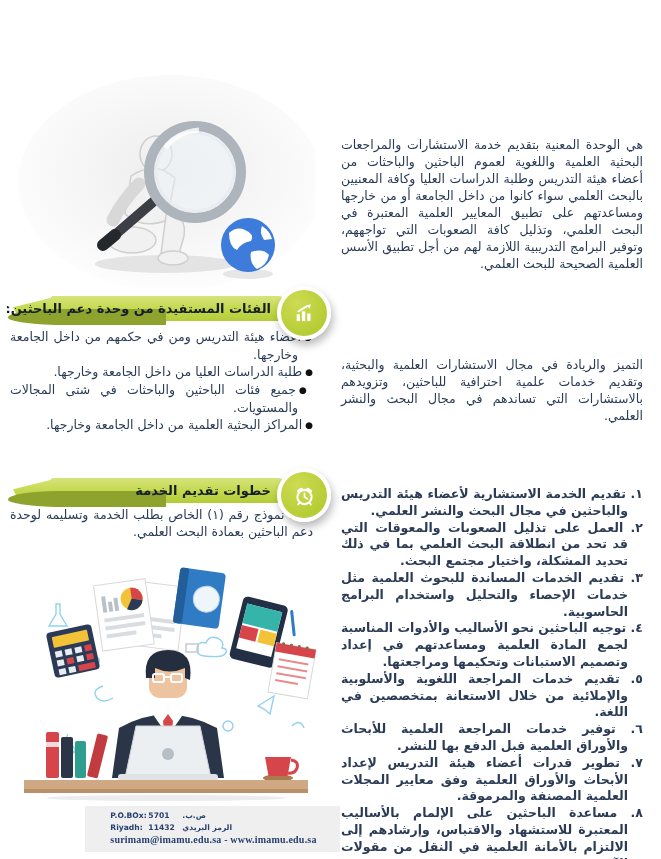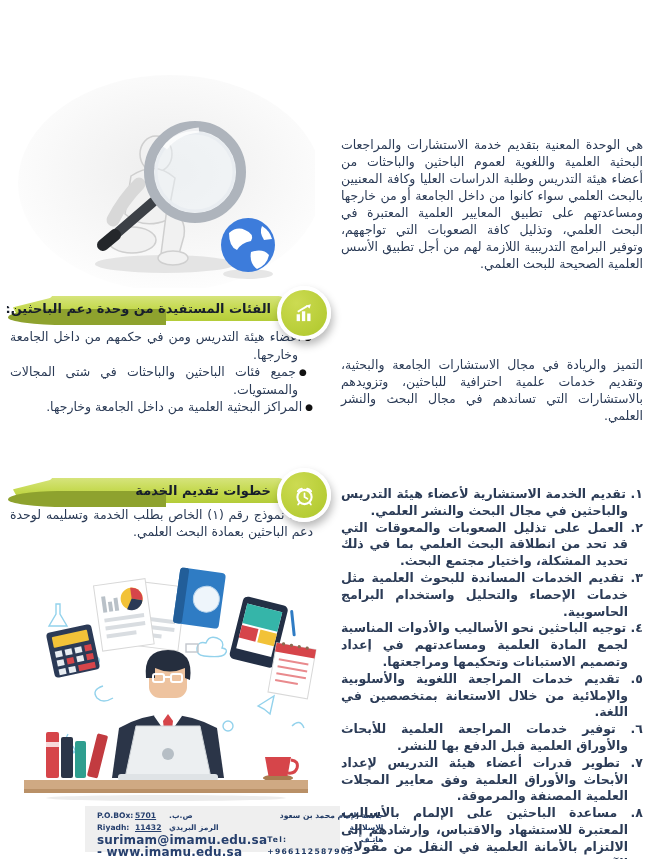--- a/index.html
+++ b/index.html
@@ -25,30 +25,30 @@
   .ar{direction:rtl;text-align:justify;}
   .body-txt{position:absolute;font-size:12.5px;line-height:17px;color:#2b3b56;}
   .svc-item,.ben-item{padding-right:1.2em;text-indent:-1.2em;}
   .ben-item .bullet{font-size:9px;vertical-align:1px;margin-left:3px;color:#111;}
   
   .col{position:absolute;top:0;height:835px;}
   .right{left:331px;width:330px;}
   .left{left:0;width:331px;}
   
   .footer{position:absolute;left:85px;top:806px;width:255px;height:46px;background:#efefef;
-          display:flex;box-sizing:border-box;padding:4px 10px 4px 12px;gap:0;}
+          display:flex;align-items:center;box-sizing:border-box;padding:4px 10px 4px 12px;gap:13px;flex-direction:column;}
   .footer .blk{flex:1;}
   .footer .row{display:flex;font-size:7.6px;line-height:12px;color:#27406e;font-weight:bold;}
   .footer .en .row span.lbl{width:38px;}
-  .footer .en .row span.val{width:34px;text-decoration:underline;}
+  .footer .en .row span.val{width:34px;}
   .footer .en .row span.arl{direction:rtl;flex:1;text-align:left;}
   .footer .arb{direction:rtl;}
   .footer .arb .row{direction:rtl;justify-content:flex-start;gap:4px;color:#203a64;}
   .footer .num{direction:ltr;letter-spacing:1.3px;}
-  .footer .mail{font-size:12px;letter-spacing:.2px;}
+  .footer .mail{font-size:10px;letter-spacing:.2px;font-family:Liberation Serif, serif;}
   svg{display:block;}
 </style>
 </head>
 <body>
 
 <div class="page">
 
   <div class="col left">
 
     <svg style="position:absolute;left:15px;top:68px;" width="300" height="220" viewBox="0 0 300 220">
@@ -94,20 +94,21 @@
           <rect x="4.6" y="11.6" width="2.7" height="5.6" fill="#fff"></rect>
           <rect x="8.9" y="9.2" width="2.7" height="8" fill="#fff"></rect>
           <rect x="13.2" y="11" width="2.7" height="6.2" fill="#fff"></rect>
           <path d="M5.5 9.6 L13.5 4.8" stroke="#fff" stroke-width="1.6"></path>
           <polygon points="16.2,3.4 12.3,4.4 15.1,6.9" fill="#fff"></polygon>
         </svg>
       </div>
     </div>
     <div class="body-txt ar" style="top:328px;left:10px;right:18px;">
       <div class="ben-item"><span class="bullet">●</span><span>أعضاء هيئة التدريس ومن في حكمهم من داخل الجامعة وخارجها.</span></div>
+      <div class="ben-item"><span class="bullet">●</span><span>طلبة الدراسات العليا من داخل الجامعة وخارجها.</span></div>
       <div class="ben-item"><span class="bullet">●</span><span>جميع فئات الباحثين والباحثات في شتى المجالات والمستويات.</span></div>
       <div class="ben-item"><span class="bullet">●</span><span>المراكز البحثية العلمية من داخل الجامعة وخارجها.</span></div>
     </div>
 
     <div class="sec-head left" style="top:468px;text-align:right;">
       <div class="banner">
         <span class="t">خطوات تقديم الخدمة</span>
       </div>
       <div class="icon-circle">
         <svg width="27" height="27" viewBox="0 0 22 22">
@@ -270,21 +271,21 @@
           <span class="num">Fax: +966112590261</span>
         </div>
       </div>
     </div>
   </div>
 
   <div class="col right">
 
     <div class="body-txt ar" style="top:136px;left:10px;right:18px;">هي الوحدة المعنية بتقديم خدمة الاستشارات والمراجعات البحثية العلمية واللغوية لعموم الباحثين والباحثات من أعضاء هيئة التدريس وطلبة الدراسات العليا وكافة المعنيين بالبحث العلمي سواء كانوا من داخل الجامعة أو من خارجها ومساعدتهم على تطبيق المعايير العلمية المعتبرة في البحث العلمي، وتذليل كافة الصعوبات التي تواجههم، وتوفير البرامج التدريبية اللازمة لهم من أجل تطبيق الأسس العلمية الصحيحة للبحث العلمي.</div>
 
-    <div class="body-txt ar" style="top:356px;left:10px;right:18px;">التميز والريادة في مجال الاستشارات الجامعة والبحثية، وتقديم خدمات علمية احترافية للباحثين، وتزويدهم بالاستشارات التي تساندهم في مجال البحث والنشر العلمي.</div>
+    <div class="body-txt ar" style="top:356px;left:10px;right:18px;">التميز والريادة في مجال الاستشارات العلمية والبحثية، وتقديم خدمات علمية احترافية للباحثين، وتزويدهم بالاستشارات التي تساندهم في مجال البحث والنشر العلمي.</div>
 
     <div class="body-txt ar" style="top:486px;left:10px;right:18px;line-height:16.8px;font-weight:bold;">
       <div class="svc-item">١. تقديم الخدمة الاستشارية لأعضاء هيئة التدريس والباحثين في مجال البحث والنشر العلمي.</div>
       <div class="svc-item">٢. العمل على تذليل الصعوبات والمعوقات التي قد تحد من انطلاقة البحث العلمي بما في ذلك تحديد المشكلة، واختيار مجتمع البحث.</div>
       <div class="svc-item">٣. تقديم الخدمات المساندة للبحوث العلمية مثل خدمات الإحصاء والتحليل واستخدام البرامج الحاسوبية.</div>
       <div class="svc-item">٤. توجيه الباحثين نحو الأساليب والأدوات المناسبة لجمع المادة العلمية ومساعدتهم في إعداد وتصميم الاستبانات وتحكيمها ومراجعتها.</div>
       <div class="svc-item">٥. تقديم خدمات المراجعة اللغوية والأسلوبية والإملائية من خلال الاستعانة بمتخصصين في اللغة.</div>
       <div class="svc-item">٦. توفير خدمات المراجعة العلمية للأبحاث والأوراق العلمية قبل الدفع بها للنشر.</div>
       <div class="svc-item">٧. تطوير قدرات أعضاء هيئة التدريس لإعداد الأبحاث والأوراق العلمية وفق معايير المجلات العلمية المصنفة والمرموقة.</div>
       <div class="svc-item">٨. مساعدة الباحثين على الإلمام بالأساليب المعتبرة للاستشهاد والاقتباس، وإرشادهم إلى الالتزام بالأمانة العلمية في النقل من مقولات الآخرين.</div>

